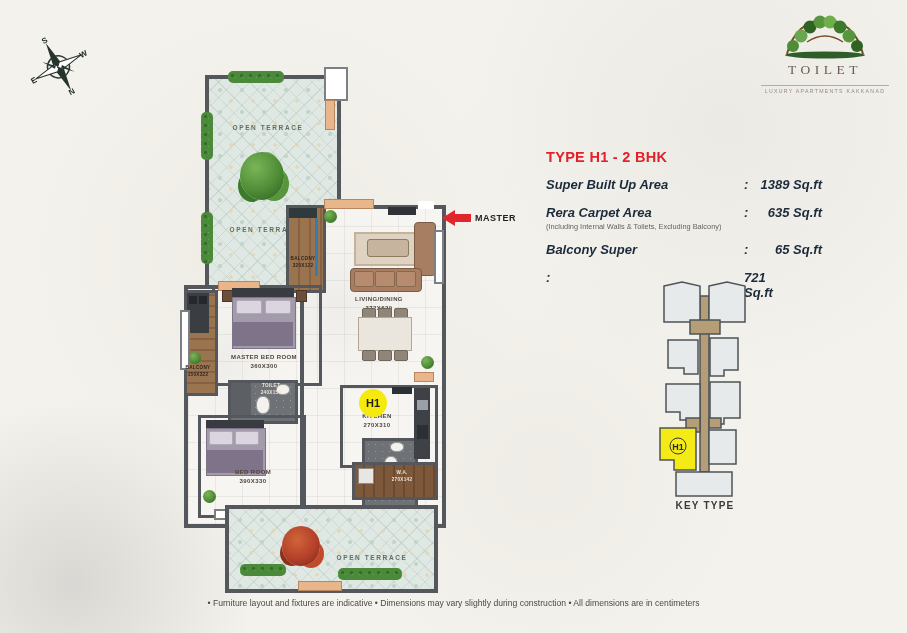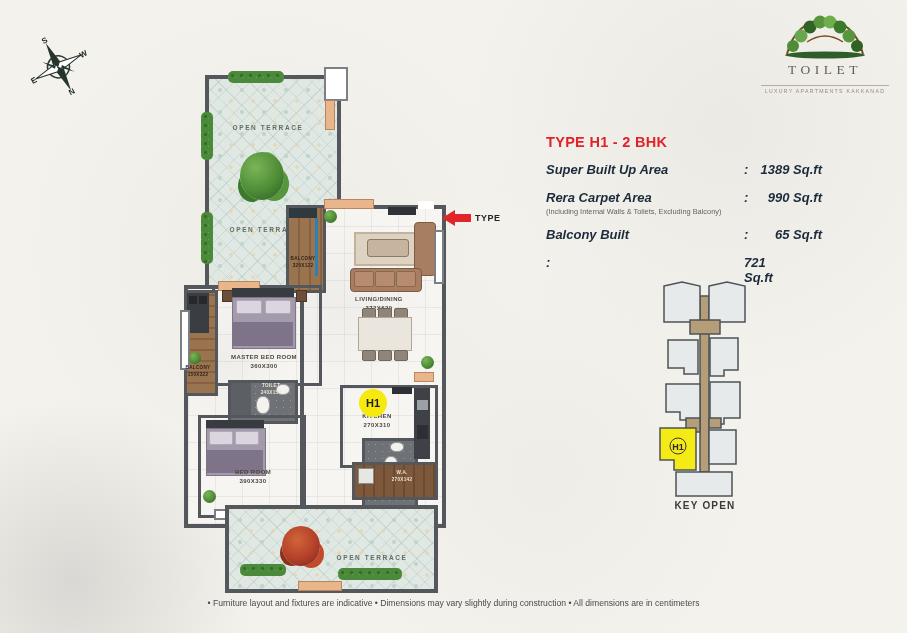--- a/index.html
+++ b/index.html
@@ -74,21 +74,21 @@
   .chair{background:#8f8578;border:1px solid #6f675c;border-radius:2px;}
   .headboard{background:#383c41;}
   .mattress{background:#a39bab;border:1px solid #7e7588;}
   .pillow{background:#dad5de;border:1px solid #b0a9b8;border-radius:2px;}
   .blanket{background:#7e7388;}
   .nstand{background:#6b4f39;border:1px solid #4c3727;}
   .fixture{background:#f4f2ee;border:1px solid #9a9a98;border-radius:45%;}
   .counter{background:#3e4246;}
   .appl{background:#2c2f33;}
   
-  #info{left:546px;top:134px;width:276px;}
+  #info{left:546px;top:149px;width:276px;}
   #info .title{font-size:14.5px;font-weight:bold;color:#e2222a;letter-spacing:.3px;margin-bottom:12px;}
   .info-row{display:grid;grid-template-columns:1fr 12px 66px;align-items:baseline;margin-bottom:13px;font-style:italic;}
   .info-row .lbl,.info-row .sep,.info-row .val{font-size:13px;font-weight:bold;color:#1c2b3c;}
   .info-row .val{text-align:right;}
   .info-note{font-size:7.4px;font-weight:normal;color:#63635f;margin-top:-10px;margin-bottom:11px;}
   
   #keyplan-label{left:640px;top:500px;width:130px;text-align:center;font-size:10px;font-weight:bold;letter-spacing:1.2px;color:#3a3a3a;}
   
   #logo{left:750px;top:12px;width:150px;text-align:center;color:#6a5c50;}
   #logo .l1{font-family:"Liberation Serif",serif;font-size:25px;letter-spacing:3px;line-height:1;}
@@ -146,26 +146,26 @@
 
     <div class="info-row">
       <span class="lbl">Super Built Up Area</span>
       <span class="sep">:</span>
       <span class="val">1389 Sq.ft</span>
     </div>
 
     <div class="info-row" style="margin-bottom:2px;">
       <span class="lbl">Rera Carpet Area</span>
       <span class="sep">:</span>
-      <span class="val">990 Sq.ft</span>
+      <span class="val">635 Sq.ft</span>
     </div>
     <div class="info-note" style="margin-top:0;">(Including Internal Walls &amp; Toilets, Excluding Balcony)</div>
 
     <div class="info-row">
-      <span class="lbl">Balcony Built</span>
+      <span class="lbl">Balcony Super</span>
       <span class="sep">:</span>
       <span class="val">65 Sq.ft</span>
     </div>
 
     <div class="info-row">
       <span class="sep">:</span>
       <span class="val">721 Sq.ft</span>
     </div>
   </div>
 
@@ -186,21 +186,21 @@
       <rect x="69" y="138" width="12" height="10" fill="#b59d78"></rect>
 
       <polygon points="20,148 56,148 56,190 34,190 34,180 20,180" fill="#f4ea15"></polygon>
       <polygon points="69,150 96,150 96,184 69,184"></polygon>
 
       <polygon points="36,192 92,192 92,216 36,216"></polygon>
     </g>
     <circle cx="38" cy="166" r="8" fill="none" stroke="#3a3a3a" stroke-width="1"></circle>
     <text x="38" y="169.5" text-anchor="middle" font-size="9" font-weight="bold" fill="#2a2a2a">H1</text>
   </svg>
-  <div id="keyplan-label" class="abs">KEY OPEN</div>
+  <div id="keyplan-label" class="abs">KEY TYPE</div>
 
   <div class="abs" style="left:178px;top:60px;width:320px;height:540px;">
 
     <div class="abs tile wall4" style="left:27px;top:15px;width:128px;height:212px;"></div>
     <div class="abs winf" style="left:146px;top:7px;width:20px;height:30px;"></div>
     <div class="abs tan" style="left:147px;top:40px;width:8px;height:28px;"></div>
     <div class="abs hedge" style="left:50px;top:11px;width:56px;height:12px;"></div>
     <div class="abs hedge" style="left:23px;top:52px;width:12px;height:48px;"></div>
     <div class="abs hedge" style="left:23px;top:152px;width:12px;height:52px;"></div>
     <div class="abs hedge" style="left:138px;top:168px;width:12px;height:42px;"></div>
@@ -324,19 +324,19 @@
     <div class="abs hedge" style="left:62px;top:504px;width:46px;height:12px;"></div>
     <div class="abs hedge" style="left:160px;top:508px;width:64px;height:12px;"></div>
     <div class="abs lbl-terr" style="left:152px;top:494px;width:84px;">OPEN TERRACE</div>
     <div class="abs tan" style="left:120px;top:521px;width:42px;height:8px;"></div>
 
     <div class="abs entry-wrap" style="left:264px;top:150px;">
       <span style="display:flex;align-items:center;">
         <span class="arr-head"></span>
         <span class="arr-bar"></span>
       </span>
-      <span class="entry-txt">TYPE</span>
+      <span class="entry-txt">MASTER</span>
     </div>
   </div>
 
   <div id="disclaimer" class="abs">•  Furniture layout and fixtures are indicative  •  Dimensions may vary slightly during construction  •  All dimensions are in centimeters</div>
 
 </div>
 
 </body></html>

